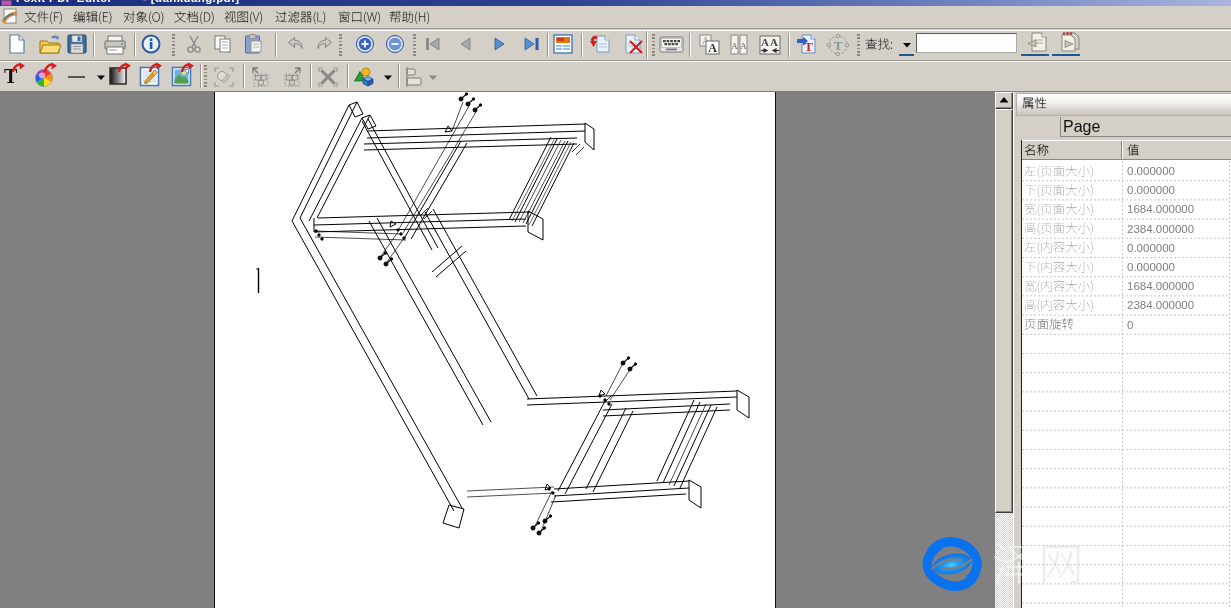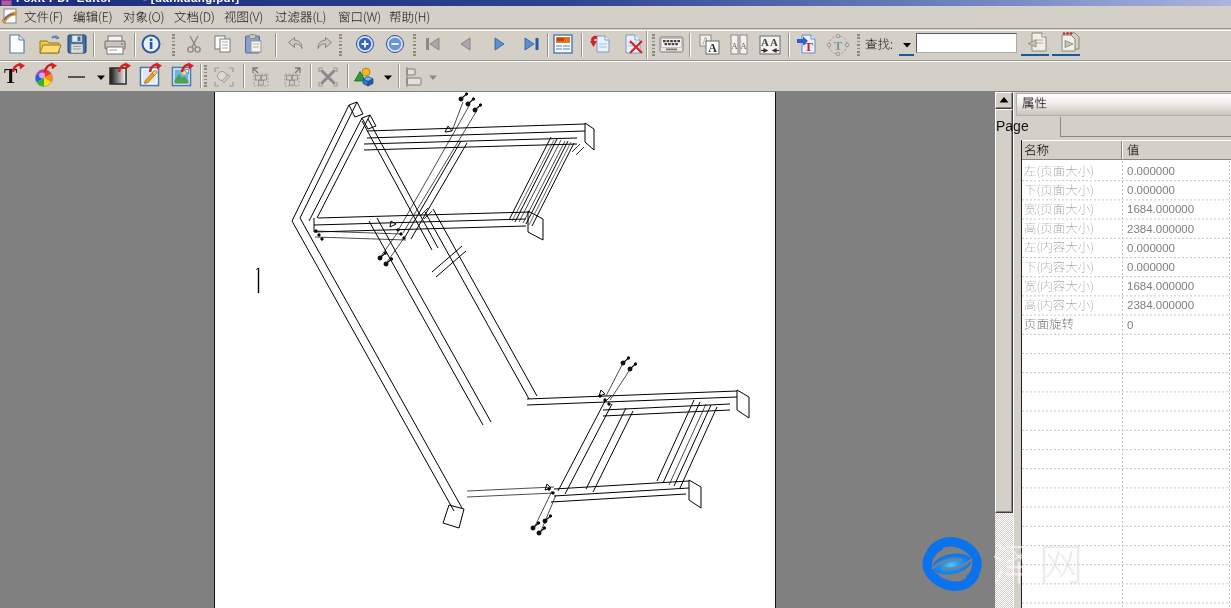--- a/index.html
+++ b/index.html
@@ -602,21 +602,21 @@
 <div class="abs" style="left:995px;top:92px;width:18px;height:17px;background:#d4d0c8;border-top:1px solid #fff;border-left:1px solid #fff;border-right:1px solid #404040;border-bottom:1px solid #404040;box-shadow:inset -1px -1px 0 #8a8680"><svg width="16" height="15" viewBox="0 0 16 15">
       <path d="M8 4 L12.5 9.5 L3.5 9.5 Z" fill="#000"></path>
     </svg></div>
 <div class="abs" style="left:995px;top:109px;width:18px;height:404px;background:#d4d0c8;border-top:1px solid #fff;border-left:1px solid #fff;border-right:1px solid #404040;border-bottom:1px solid #404040;box-shadow:inset -1px -1px 0 #8a8680"></div>
 <div class="abs" style="left:1013px;top:92px;width:218px;height:516px;background:#d4d0c8;border-left:1px solid #fff"></div>
 <div class="abs" style="left:1016px;top:93px;width:215px;height:23px;background:linear-gradient(180deg,#fdfdfc 0%,#f2f1ee 40%,#c9c5bd 100%);border:1px solid #b4b0a8;border-right:none"></div>
 <svg style="position:absolute;left:1022.0px;top:96.5px;overflow:visible" width="26" height="15" fill="#000" stroke="#000" stroke-width="14">
     <use href="#g5C5E" transform="translate(0.0 10.6) scale(0.01250 -0.01250)"></use>
     <use href="#g6027" transform="translate(12.5 10.6) scale(0.01250 -0.01250)"></use>
   </svg>
-<div class="abs" style="left:996px;top:118px;width:60px;height:17px;font-size:14px;color:#111">Page</div>
+<div class="abs" style="left:1063px;top:118px;width:60px;height:17px;font-size:16px;color:#111">Page</div>
 <div class="abs" style="left:1060px;top:117px;width:1px;height:19px;background:#8a8680"></div>
 <div class="abs" style="left:1060px;top:136px;width:171px;height:1px;background:#8a8680"></div>
 <div class="abs" style="left:1021px;top:140px;width:210px;height:468px;background:#fff;border-left:1.2px solid #222"></div>
 <div class="abs" style="left:1022px;top:140px;width:209px;height:20px;background:#d4d0c8;border-top:1px solid #fff;border-bottom:1px solid #8a8680"></div>
 <div class="abs" style="left:1121px;top:141px;width:1px;height:18px;background:#8a8680"></div>
 <div class="abs" style="left:1122px;top:141px;width:1px;height:18px;background:#fff"></div>
 <svg style="position:absolute;left:1024.0px;top:143.5px;overflow:visible" width="26" height="15" fill="#000" stroke="#000" stroke-width="14">
     <use href="#g540D" transform="translate(0.0 10.6) scale(0.01250 -0.01250)"></use>
     <use href="#g79F0" transform="translate(12.5 10.6) scale(0.01250 -0.01250)"></use>
   </svg>

